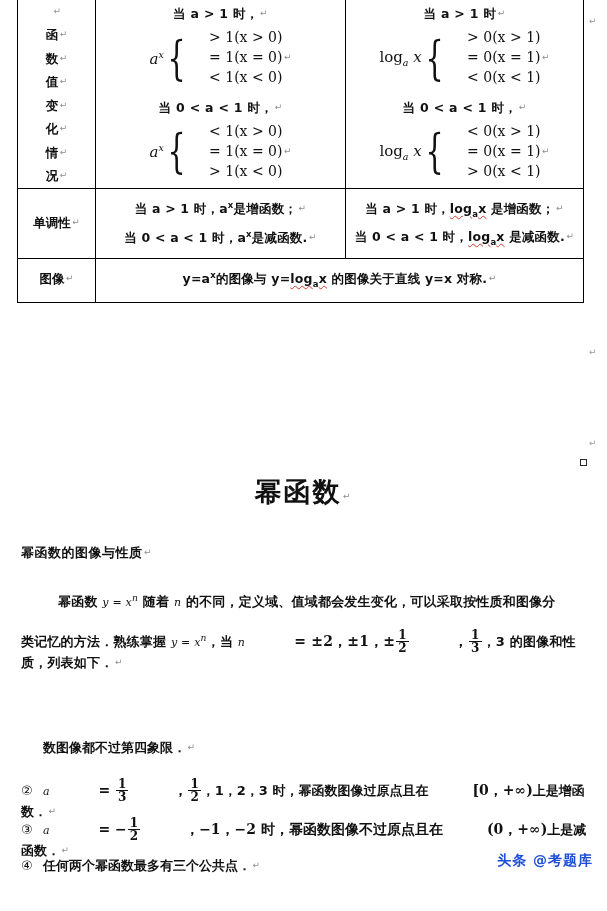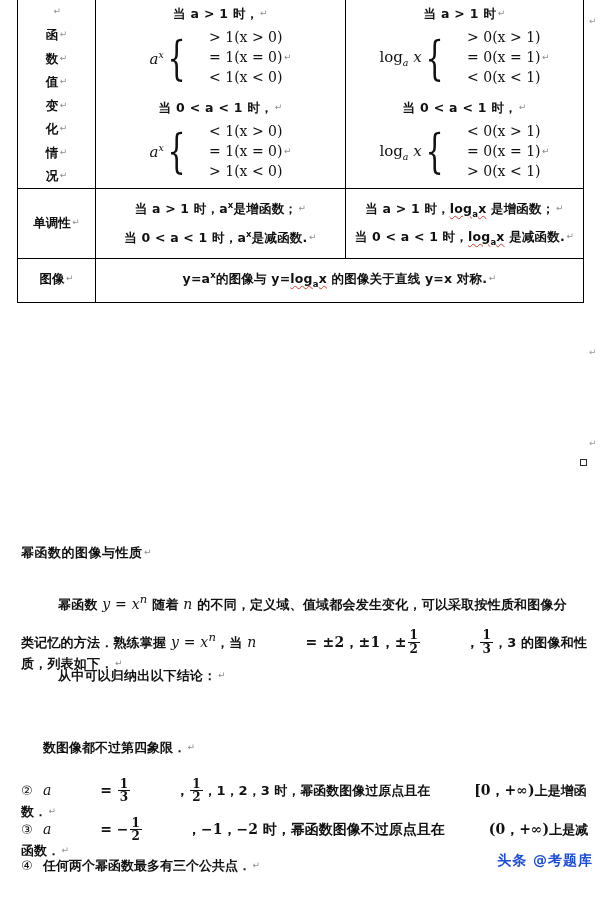--- a/index.html
+++ b/index.html
@@ -191,21 +191,21 @@
     width: 570px;
     font-size: 13px;
     font-weight: 700;
     letter-spacing: .2px;
     line-height: 1.2;
   }
   .serif-it {
     font-family: "DejaVu Serif", "Liberation Serif", serif;
     font-style: italic;
     font-weight: 400;
-    font-size: 14px;
+    font-size: 11px;
   }
   .serif-up {
     font-family: "DejaVu Serif", "Liberation Serif", serif;
     font-style: normal;
     font-weight: 700;
     font-size: 14px;
     padding-left: 44px;
   }
   .frac {
     display: inline-flex;
@@ -350,42 +350,42 @@
         </tr>
       </tbody>
     </table>
   </div>
 
   <span class="pil-out" style="left:589px; top:16px;">↵</span>
   <span class="pil-out" style="left:589px; top:347px;">↵</span>
   <span class="pil-out" style="left:589px; top:438px;">↵</span>
   <div class="handle" style="left:580px; top:459px;"></div>
 
+  <div class="title">
+    <span>幂函数</span><em class="pil">↵</em>
+  </div>
 
   <div class="sub-head">
     <span>幂函数的图像与性质</span><em class="pil">↵</em>
   </div>
 
   <div class="para" style="top:592px;">
     <span style="display:inline-block;width:37px"></span><span>幂函数 </span><span class="serif-it"><span>y = x</span><sup>n</sup></span><span> 随着 </span><span class="serif-it">n</span><span> 的不同，定义域、值域都会发生变化，可以采取按性质和图像分</span>
   </div>
 
   <div class="para" style="top:630px;">
     <span>类记忆的方法．熟练掌握 </span><span class="serif-it"><span>y = x</span><sup>n</sup></span><span>，当 </span><span class="serif-it">n</span><span class="serif-up"> = ±2，±1，±</span><span class="frac">
         <span class="num">1</span>
         <span class="den">2</span>
       </span><span class="serif-up">，</span><span class="frac">
         <span class="num">1</span>
         <span class="den">3</span>
       </span><span>，3 的图像和性质，列表如下．</span><em class="pil">↵</em>
   </div>
 
-  <div class="para" style="top:668px;">
-    <span style="display:inline-block;width:37px"></span><span>从中可以归纳出以下结论：</span><em class="pil">↵</em>
-  </div>
 
   <div class="list-item indent-2" style="top:740px;">
     <span>数图像都不过第四象限．</span><em class="pil">↵</em>
   </div>
 
   <div class="list-item" style="top:779px;">
     <span class="li-num">②</span><span class="li-body"><span class="serif-it">a</span><span class="serif-up"> = </span><span class="frac">
           <span class="num">1</span>
           <span class="den">3</span>
         </span><span class="serif-up">，</span><span class="frac">

